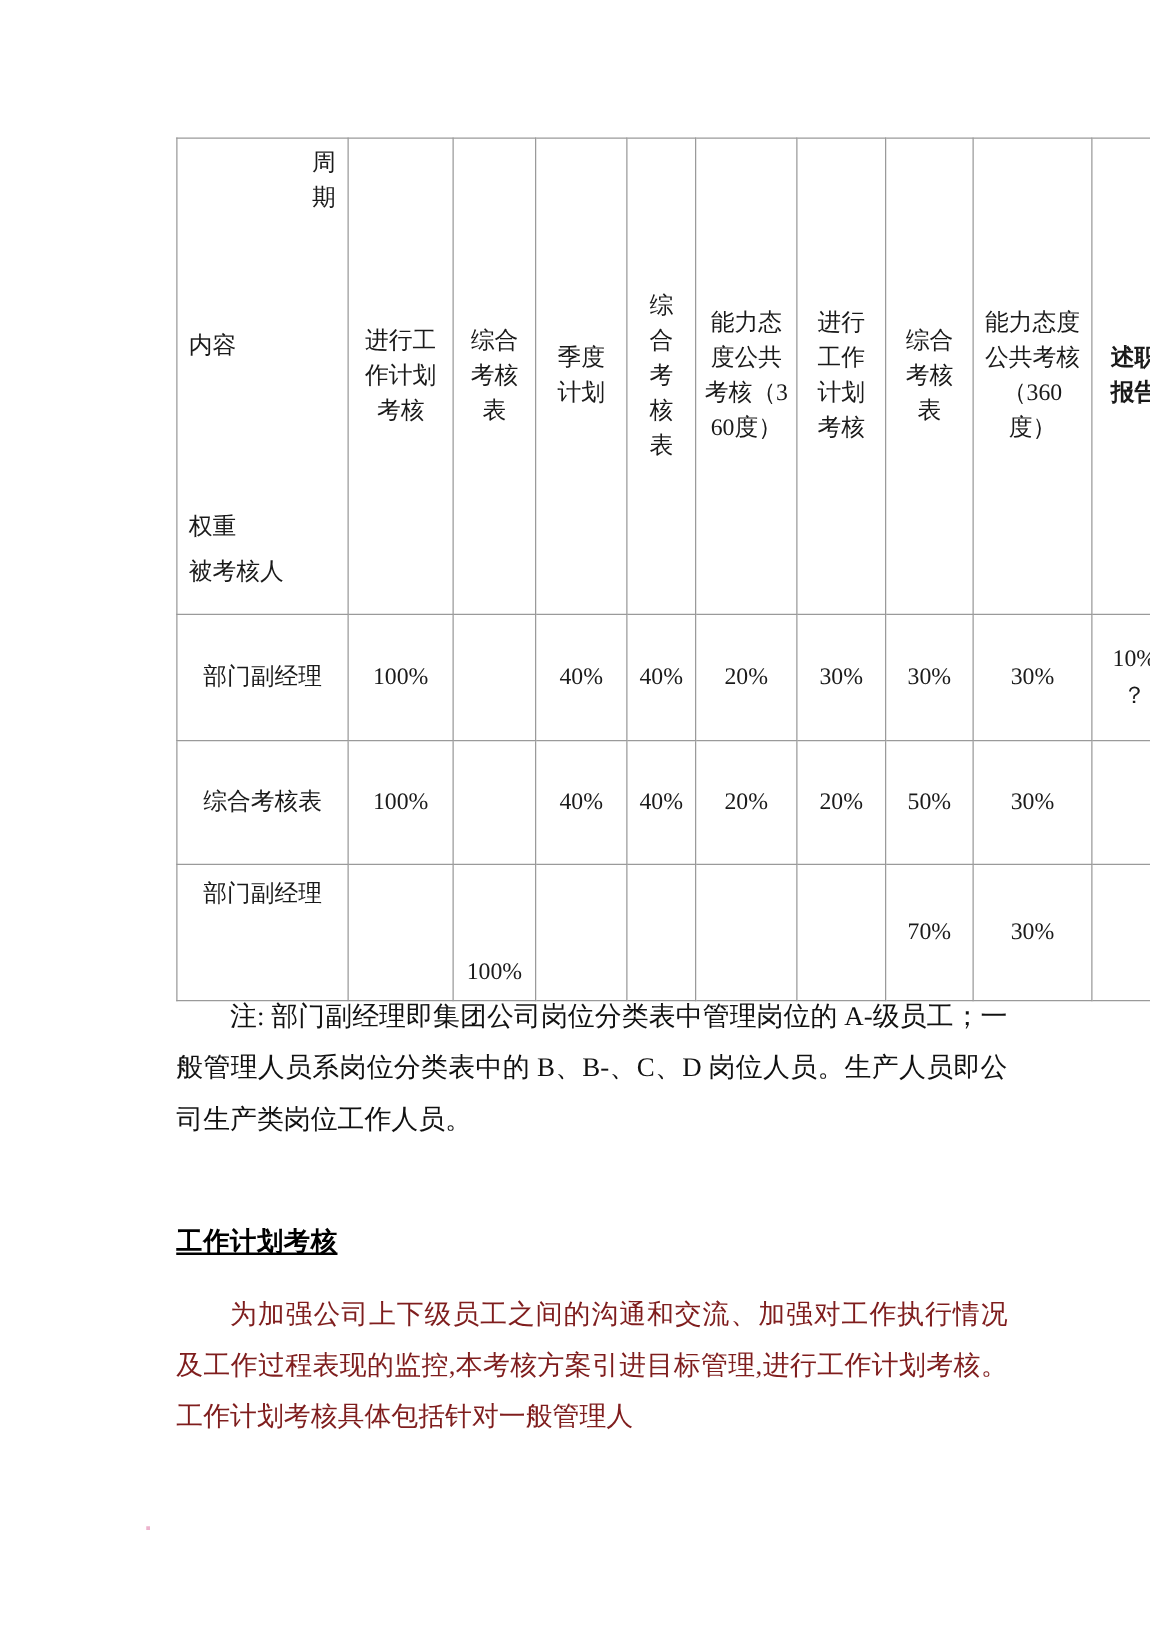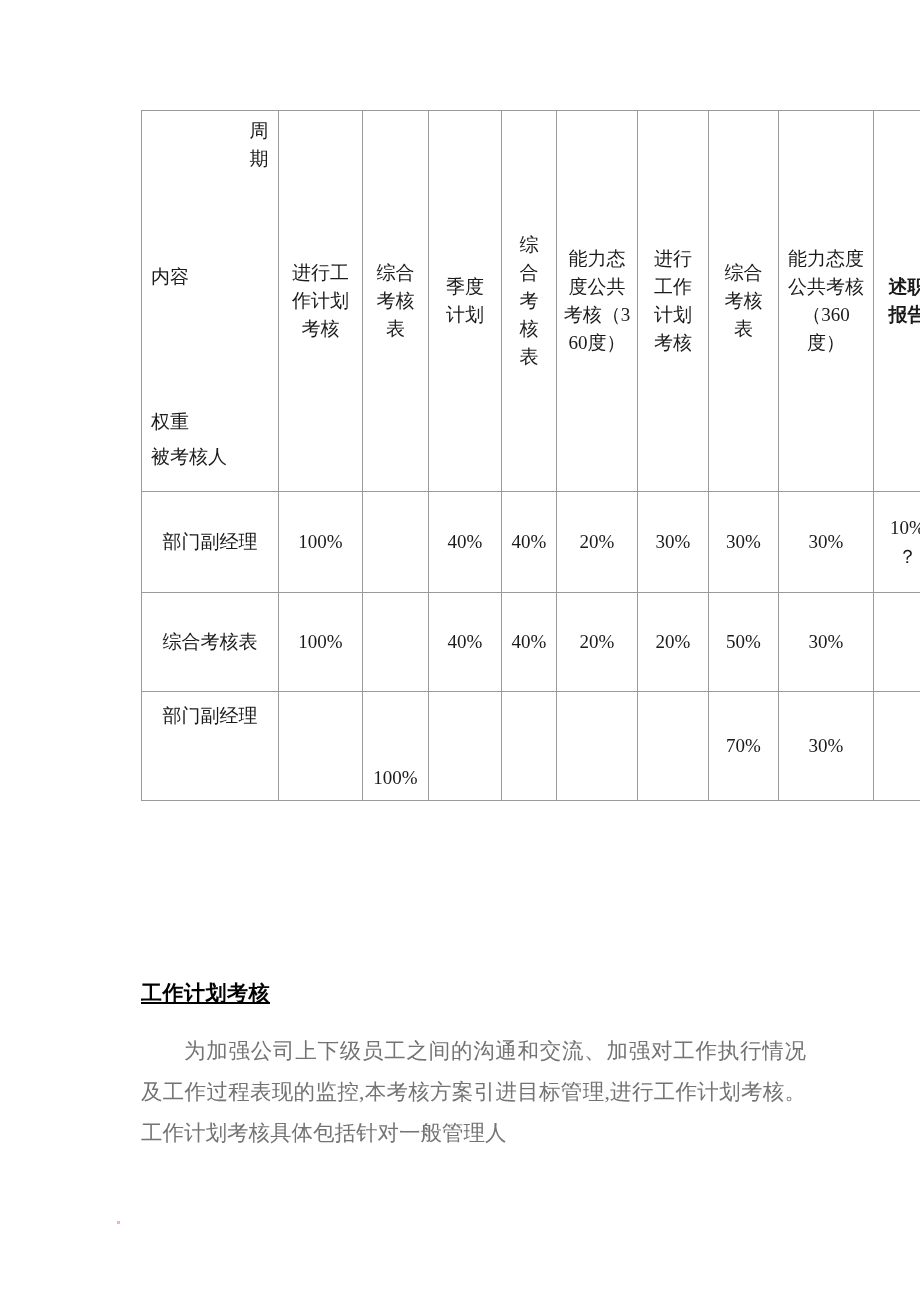--- a/index.html
+++ b/index.html
@@ -161,21 +161,21 @@
   .para {
     position: absolute;
     left: 141px;
     top: 1031px;
     width: 665px;
     font-family: "Liberation Serif", "DejaVu Serif", serif;
     font-size: 21.5px;
     line-height: 41px;
     text-align: justify;
     text-indent: 43px;
-    color: #737373;
+    color: #7f1d1d;
   }
 
   .speck {
     position: absolute;
     left: 117px;
     top: 1221px;
     width: 3px;
     height: 3px;
     background: #e9a6c4;
     opacity: 0.85;
@@ -273,20 +273,21 @@
           <td class="val"></td>
           <td class="val"></td>
           <td class="val">70%</td>
           <td class="val">30%</td>
           <td class="val"></td>
         </tr>
       </tbody>
     </table>
   </div>
 
+  <div class="note">注: 部门副经理即集团公司岗位分类表中管理岗位的 A-级员工；一般管理人员系岗位分类表中的 B、B-、C、D 岗位人员。生产人员即公司生产类岗位工作人员。</div>
 
   <div class="heading">工作计划考核</div>
 
   <div class="para">为加强公司上下级员工之间的沟通和交流、加强对工作执行情况及工作过程表现的监控,本考核方案引进目标管理,进行工作计划考核。工作计划考核具体包括针对一般管理人</div>
 
   <div class="speck"></div>
 
 </div>
 
 </body></html>

